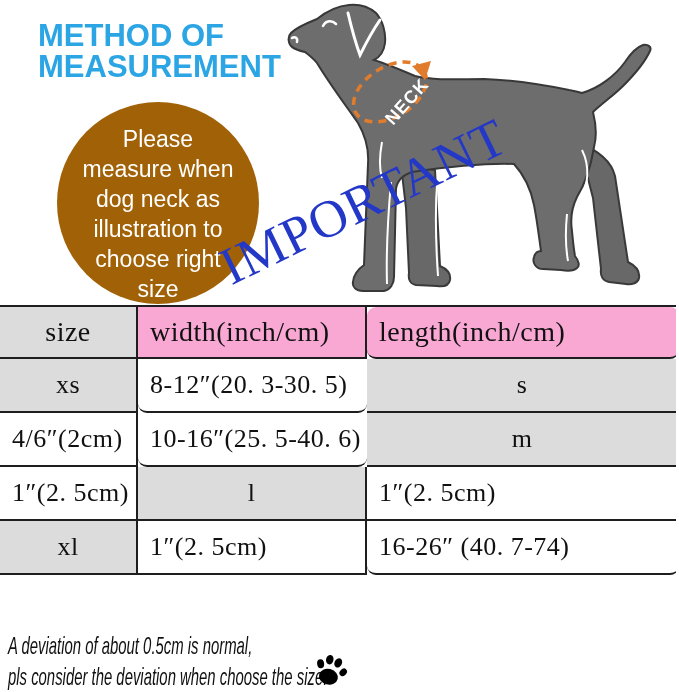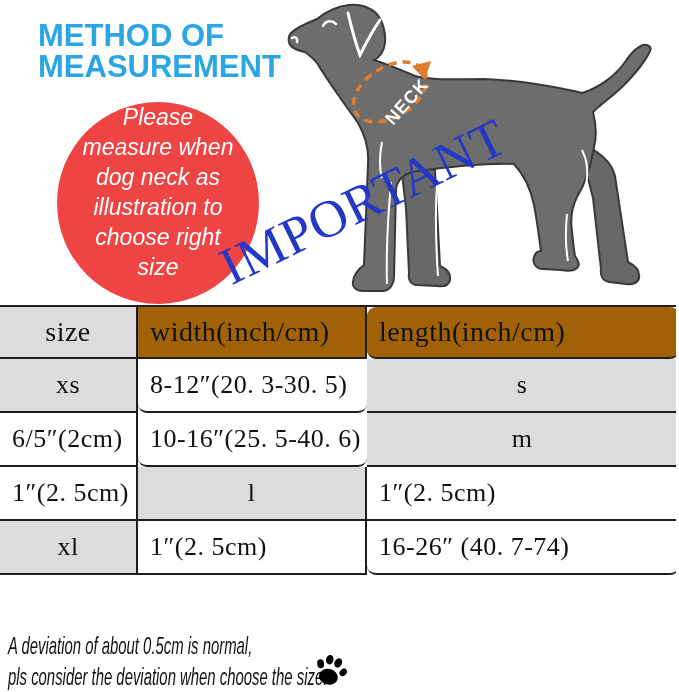--- a/index.html
+++ b/index.html
@@ -9,22 +9,22 @@
   }
   
   .title{
     position:absolute;left:38px;top:20px;z-index:4;
     font-weight:bold;font-size:31px;line-height:31px;
     color:#2ba5e4;letter-spacing:0px;
   }
   
   .circle{
     position:absolute;left:57px;top:102px;width:202px;height:202px;
-    border-radius:50%;background:#ef4444;z-index:2;
-    display:flex;align-items:flex-start;justify-content:center;text-align:center;font-style:italic;
+    border-radius:50%;background:#a16207;z-index:2;
+    display:flex;align-items:flex-end;justify-content:center;text-align:center;
   }
   .circle-text{
     color:#ffffff;font-size:23px;line-height:30px;font-weight:400;
   }
   
   .important{
     position:absolute;left:234px;top:243px;height:48px;z-index:3;
     transform:rotate(-26deg);transform-origin:0 100%;
     font-family:"Liberation Serif","DejaVu Serif",serif;
     font-size:53px;line-height:48px;color:#2438c8;letter-spacing:1px;
@@ -40,21 +40,21 @@
     border-top:2px solid #1e1e1e;
     font-family:"Liberation Serif","DejaVu Serif",serif;color:#111;
   }
   .cell{
     box-sizing:border-box;background:#fff;
     border-bottom:2px solid #1e1e1e;border-right:2px solid #1e1e1e;
     display:flex;align-items:center;font-size:26px;letter-spacing:0.5px;
     padding:0 0 0 12px;white-space:nowrap;overflow:hidden;
   }
   .cell.last{border-right:none;border-radius:9px;}
-  .cell.head{background:#a16207;font-size:28px;}
+  .cell.head{background:#f9a8d4;font-size:28px;}
   .cell.lab{background:#dcdcdc;}
   .cell.center{justify-content:center;padding:0;}
   
   .footnote-line{
     position:absolute;left:8px;z-index:5;color:#111;
     font-style:italic;font-size:24px;line-height:26px;white-space:nowrap;
     transform:scaleX(0.62);transform-origin:0 50%;
   }
   .fl1{top:633px;}
   .fl2{top:664px;}
@@ -146,21 +146,21 @@
 
   <div class="tbl">
     <div class="cell head lab center">size</div>
     <div class="cell head">width(inch/cm)</div>
     <div class="cell head last">length(inch/cm)</div>
 
     <div class="cell lab center">xs</div>
     <div class="cell last">8-12″(20. 3-30. 5)</div>
 
     <div class="cell lab center">s</div>
-    <div class="cell">6/5″(2cm)</div>
+    <div class="cell">4/6″(2cm)</div>
     <div class="cell last">10-16″(25. 5-40. 6)</div>
 
     <div class="cell lab center">m</div>
     <div class="cell">1″(2. 5cm)</div>
 
     <div class="cell lab center">l</div>
     <div class="cell">1″(2. 5cm)</div>
 
     <div class="cell lab center">xl</div>
     <div class="cell">1″(2. 5cm)</div>

